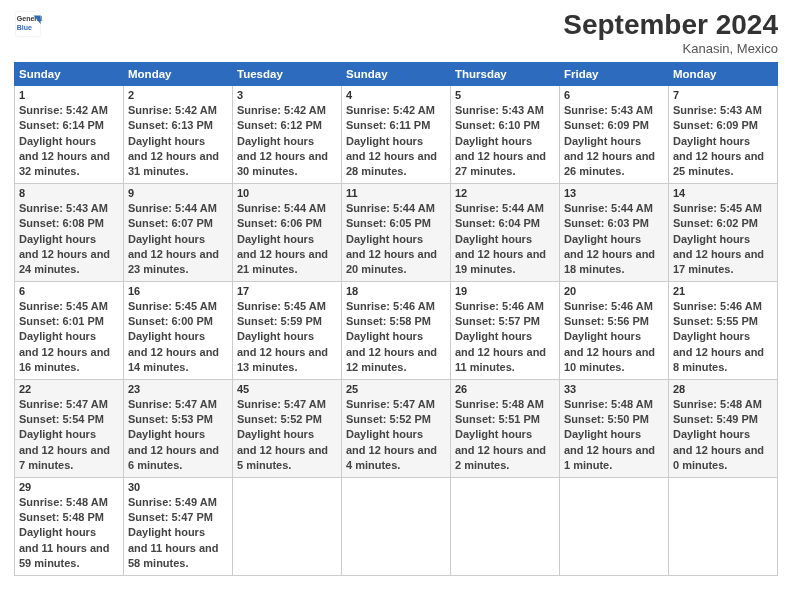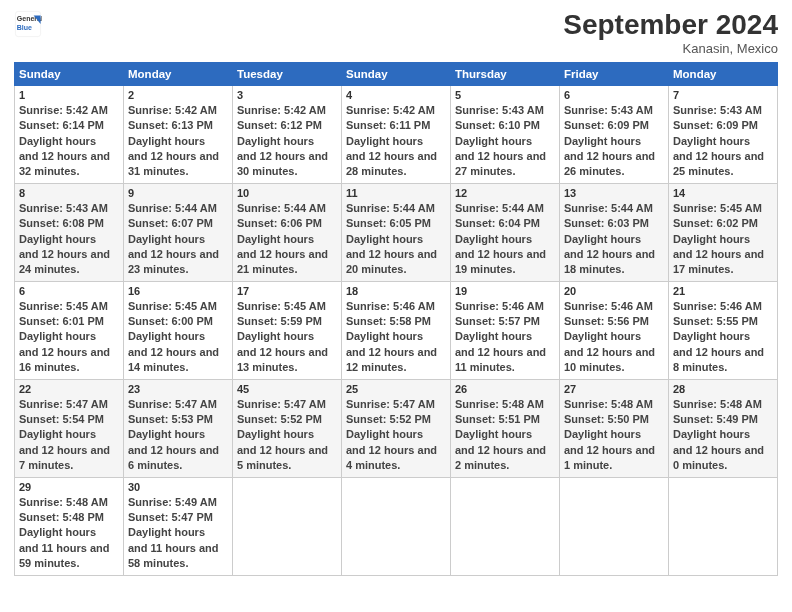--- a/index.html
+++ b/index.html
@@ -146,21 +146,21 @@
           <td><span class="day-num">19</span><span class="day-info">Sunrise: 5:46 AM<br>Sunset: 5:57 PM<br>Daylight hours<br>and 12 hours and 11 minutes.</span></td>
           <td><span class="day-num">20</span><span class="day-info">Sunrise: 5:46 AM<br>Sunset: 5:56 PM<br>Daylight hours<br>and 12 hours and 10 minutes.</span></td>
           <td><span class="day-num">21</span><span class="day-info">Sunrise: 5:46 AM<br>Sunset: 5:55 PM<br>Daylight hours<br>and 12 hours and 8 minutes.</span></td>
         </tr>
         <tr>
           <td><span class="day-num">22</span><span class="day-info">Sunrise: 5:47 AM<br>Sunset: 5:54 PM<br>Daylight hours<br>and 12 hours and 7 minutes.</span></td>
           <td><span class="day-num">23</span><span class="day-info">Sunrise: 5:47 AM<br>Sunset: 5:53 PM<br>Daylight hours<br>and 12 hours and 6 minutes.</span></td>
           <td><span class="day-num">45</span><span class="day-info">Sunrise: 5:47 AM<br>Sunset: 5:52 PM<br>Daylight hours<br>and 12 hours and 5 minutes.</span></td>
           <td><span class="day-num">25</span><span class="day-info">Sunrise: 5:47 AM<br>Sunset: 5:52 PM<br>Daylight hours<br>and 12 hours and 4 minutes.</span></td>
           <td><span class="day-num">26</span><span class="day-info">Sunrise: 5:48 AM<br>Sunset: 5:51 PM<br>Daylight hours<br>and 12 hours and 2 minutes.</span></td>
-          <td><span class="day-num">27</span><span class="day-info">Sunrise: 5:48 AM<br>Sunset: 5:50 PM<br>Daylight hours<br>and 12 hours and 1 minute.</span></td>
+          <td><span class="day-num">33</span><span class="day-info">Sunrise: 5:48 AM<br>Sunset: 5:50 PM<br>Daylight hours<br>and 12 hours and 1 minute.</span></td>
           <td><span class="day-num">28</span><span class="day-info">Sunrise: 5:48 AM<br>Sunset: 5:49 PM<br>Daylight hours<br>and 12 hours and 0 minutes.</span></td>
         </tr>
         <tr>
           <td><span class="day-num">29</span><span class="day-info">Sunrise: 5:48 AM<br>Sunset: 5:48 PM<br>Daylight hours<br>and 11 hours and 59 minutes.</span></td>
           <td><span class="day-num">30</span><span class="day-info">Sunrise: 5:49 AM<br>Sunset: 5:47 PM<br>Daylight hours<br>and 11 hours and 58 minutes.</span></td>
           <td class="empty"></td>
           <td class="empty"></td>
           <td class="empty"></td>
           <td class="empty"></td>
           <td class="empty"></td>

